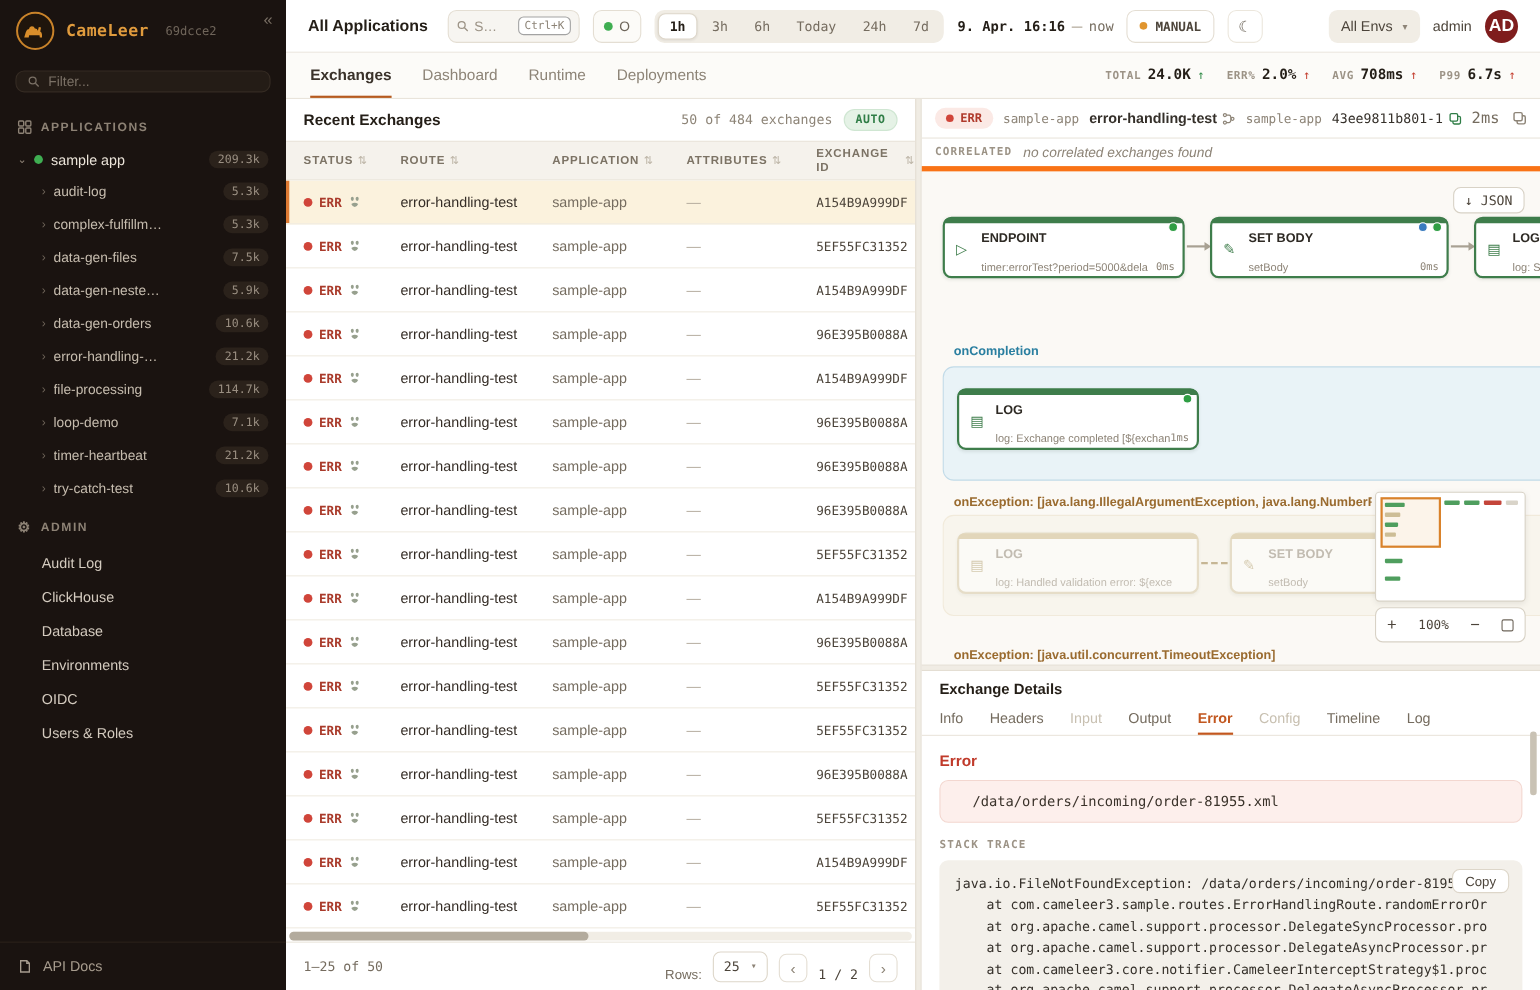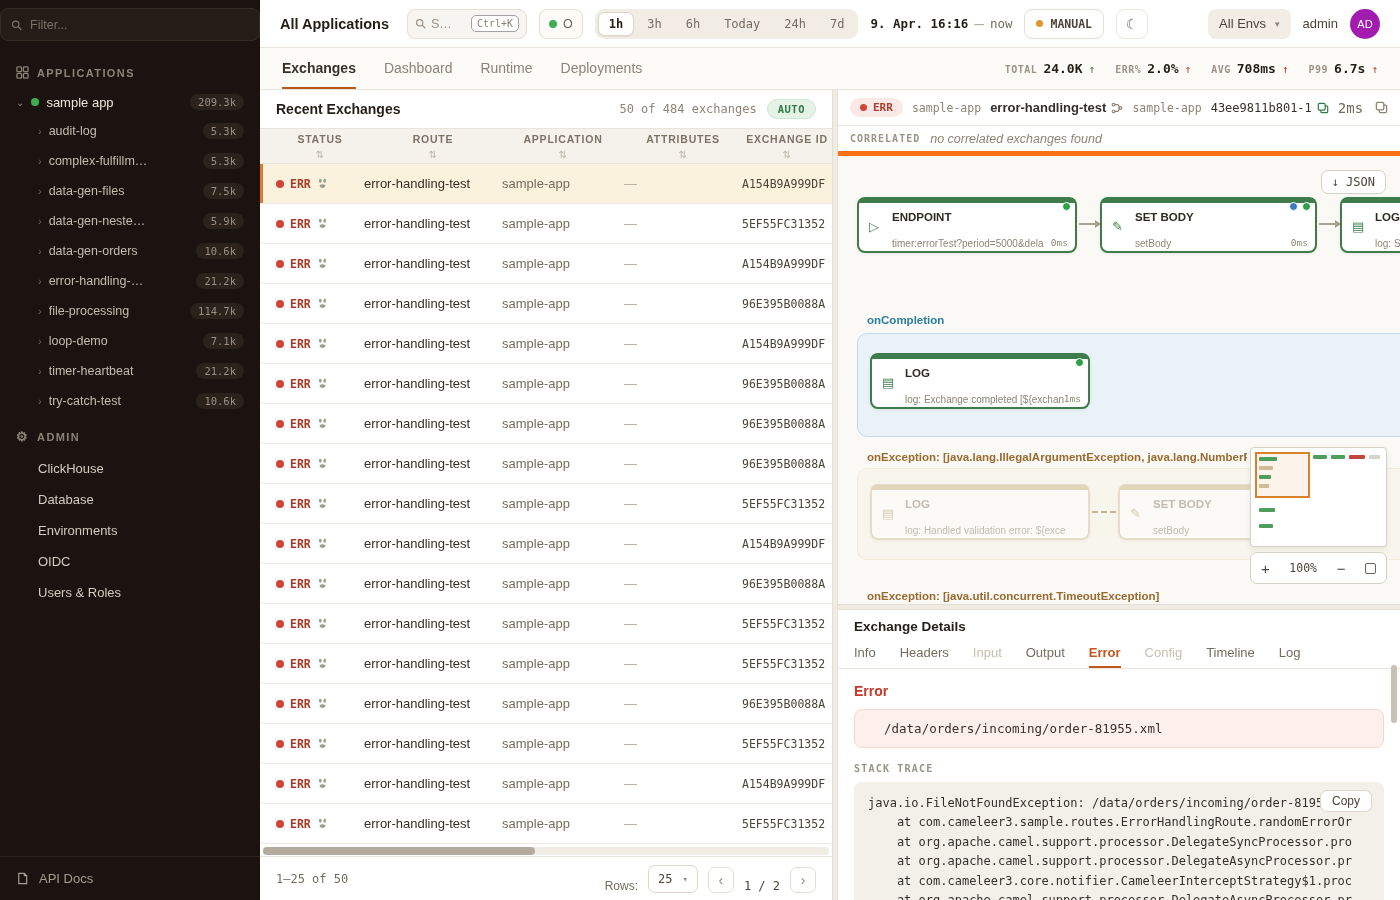--- a/index.html
+++ b/index.html
@@ -7,21 +7,21 @@
   body { font-family: "Liberation Sans", sans-serif; background: #fff; color: #2a241d; }
 
   .app { display: flex; width: 1400px; height: 900px; }
 
   
   .sidebar { width: 260px; background: #1a1310; color: #cdc4b8; display: flex; flex-direction: column; flex: none; }
   .sb-head { display: flex; align-items: center; gap: 10px; padding: 10px 14px; position: relative; }
   .sb-title { font-family: "DejaVu Sans Mono", monospace; font-size: 15px; font-weight: bold; color: #e09b3d; letter-spacing: .4px; }
   .sb-version { font-family: "DejaVu Sans Mono", monospace; font-size: 11px; color: #6f655a; margin-left: 5px; }
   .sb-collapse { position: absolute; right: 12px; top: 10px; color: #7a7065; font-size: 15px; cursor: pointer; }
-  .sb-filter { margin: 8px 0 12px; background: #241c16; border: 1px solid #352b23; border-radius: 8px; height: 33px; display: flex; align-items: center; gap: 8px; padding: 0 10px; color: #7a7065; }
+  .sb-filter { margin: 8px 14px 12px; background: #241c16; border: 1px solid #352b23; border-radius: 8px; height: 20px; display: flex; align-items: center; gap: 8px; padding: 0 10px; color: #7a7065; }
   .sb-filter input { background: transparent; border: 0; outline: 0; color: #b9afa1; font-size: 12.5px; width: 100%; font-family: "Liberation Sans", sans-serif; }
   .sb-filter input::placeholder { color: #7a7065; }
   .sb-section-h { display: flex; align-items: center; gap: 8px; padding: 13px 16px 9px; color: #8d8275; font-size: 11px; font-weight: bold; letter-spacing: 1.4px; }
   .sb-app { display: flex; align-items: center; gap: 7px; padding: 6px 16px; font-size: 13px; color: #ece5da; cursor: pointer; }
   .sb-app-chev { color: #8d8275; font-size: 10px; }
   .dot-green { width: 8px; height: 8px; border-radius: 50%; background: #3fae52; flex: none; }
   .sb-app-name { flex: 1; }
   .sb-badge { background: #2b221b; color: #9a8f82; font-family: "DejaVu Sans Mono", monospace; font-size: 10.5px; padding: 2px 8px; border-radius: 9px; }
   .sb-route { display: flex; align-items: center; gap: 7px; padding: 7px 16px 7px 38px; font-size: 12.5px; color: #c6bcae; cursor: pointer; }
   .sb-chev { color: #6f655a; font-size: 11px; }
@@ -46,21 +46,21 @@
   .tb-date { display: flex; align-items: center; gap: 6px; font-family: "DejaVu Sans Mono", monospace; white-space: nowrap; }
   .tb-date .from { font-size: 12.5px; font-weight: bold; color: #241e17; }
   .tb-date .sep { color: #b4ab9d; }
   .tb-date .to { font-size: 12.5px; color: #756c5f; }
   .tb-manual { height: 30px; border: 1px solid #e4ded3; border-radius: 8px; padding: 0 11px; display: flex; gap: 7px; align-items: center; font-family: "DejaVu Sans Mono", monospace; font-size: 11.5px; font-weight: bold; color: #4c443a; background: #fff; cursor: pointer; }
   .dot-amber { width: 7px; height: 7px; border-radius: 50%; background: #e0952f; }
   .tb-theme { width: 32px; height: 30px; border: 1px solid #ece7dd; border-radius: 8px; background: #fff; color: #6d655a; font-size: 14px; display: flex; align-items: center; justify-content: center; cursor: pointer; }
   .tb-env { height: 30px; background: #f1ede5; border-radius: 8px; padding: 0 11px; display: flex; gap: 9px; align-items: center; font-size: 13px; color: #4c443a; margin-left: auto; cursor: pointer; }
   .chev-down { font-size: 9px; color: #8d8477; }
   .tb-user { font-size: 13px; color: #4c443a; }
-  .tb-avatar { width: 30px; height: 30px; border-radius: 50%; background: #a21caf; color: #fff; font-size: 11px; font-weight: normal; display: flex; align-items: center; justify-content: center; cursor: pointer; }
+  .tb-avatar { width: 30px; height: 30px; border-radius: 50%; background: #7f1d1d; color: #fff; font-size: 16px; font-weight: bold; display: flex; align-items: center; justify-content: center; cursor: pointer; }
 
   
   .tabbar { height: 42px; background: #fcfbf8; border-bottom: 1px solid #e9e4db; display: flex; align-items: stretch; padding: 0 22px; gap: 28px; flex: none; }
   .tab { font-size: 14px; color: #8d8477; display: flex; align-items: center; border-bottom: 2px solid transparent; cursor: pointer; }
   .tab.active { color: #3a322a; font-weight: bold; border-bottom-color: #b55a1f; }
   .stats { margin-left: auto; display: flex; gap: 20px; align-items: center; }
   .stat { display: flex; gap: 6px; align-items: baseline; font-family: "DejaVu Sans Mono", monospace; }
   .stat-label { font-size: 10px; color: #9c9386; font-weight: bold; letter-spacing: .5px; }
   .stat-value { font-size: 13px; font-weight: bold; color: #241e17; }
   .stat-arrow { font-size: 11px; }
@@ -69,21 +69,21 @@
 
   .content { flex: 1; display: flex; min-height: 0; }
 
   
   .exchanges { width: 572px; background: #fff; display: flex; flex-direction: column; flex: none; min-height: 0; }
   .ex-head { height: 38px; display: flex; align-items: center; padding: 0 16px; gap: 10px; flex: none; }
   .ex-title { font-size: 14px; font-weight: bold; color: #241e17; }
   .ex-count { margin-left: auto; font-family: "DejaVu Sans Mono", monospace; font-size: 12px; color: #8d8477; }
   .auto-pill { background: #e5f2e6; border: 1px solid #cfe6d2; color: #2f7d46; font-family: "DejaVu Sans Mono", monospace; font-size: 10.5px; font-weight: bold; padding: 3px 10px; border-radius: 10px; letter-spacing: .5px; }
   .thead { display: grid; grid-template-columns: 88px 138px 122px 118px 1fr; background: #f5f2ec; border-top: 1px solid #eae5dc; border-bottom: 1px solid #eae5dc; height: 36px; align-items: center; padding-left: 16px; flex: none; }
-  .th { font-size: 10.5px; font-weight: bold; color: #7c7365; letter-spacing: .8px; display: flex; gap: 4px; align-items: center; cursor: pointer; flex-direction: column; }
+  .th { font-size: 10.5px; font-weight: bold; color: #7c7365; letter-spacing: .8px; display: flex; gap: 4px; align-items: center; cursor: pointer; }
   .th .sort { color: #bdb5a7; font-size: 10px; font-weight: normal; }
   .rows { flex: 1; overflow: hidden; }
   .row { display: grid; grid-template-columns: 88px 138px 122px 118px 1fr; height: 40px; align-items: center; padding-left: 16px; border-bottom: 1px solid #f0ebe2; font-size: 13px; cursor: pointer; }
   .row.selected { background: #fbf2dd; box-shadow: inset 3px 0 0 #dd7a33; }
   .status-cell { display: flex; gap: 6px; align-items: center; }
   .err-dot { width: 8px; height: 8px; border-radius: 50%; background: #d0453a; }
   .err-text { font-family: "DejaVu Sans Mono", monospace; font-size: 11.5px; font-weight: bold; color: #a93a2a; }
   .route-cell { color: #352d26; white-space: nowrap; overflow: hidden; }
   .app-cell { color: #756c5f; white-space: nowrap; overflow: hidden; }
   .attr-cell { color: #b4ab9d; }
@@ -167,20 +167,29 @@
   .stack-line { white-space: pre; }
   .copy-btn { position: absolute; top: 8px; right: 12px; background: #fff; border: 1px solid #ddd6c9; border-radius: 7px; padding: 3px 11px; font-size: 12px; color: #4c443a; cursor: pointer; }
   .vscroll { position: absolute; right: 3px; top: 55px; width: 6px; height: 58px; background: #c9c2b4; border-radius: 3px; cursor: grab; }
 </style>
 </head>
 <body>
 
 <div class="app">
 
   <aside class="sidebar">
+    <div class="sb-head">
+      <svg width="36" height="36" viewBox="0 0 36 36">
+        <circle cx="18" cy="18" r="16.5" fill="#1f150c" stroke="#c9832a" stroke-width="1.8"></circle>
+        <path d="M8 24 l1.5-5 q.8-2.6 2.9-2.6 q.5-2.6 2.7-2.6 q2 0 2.6 2.2 q2-.2 2.7 1.9 l.9-3.4 l2 .5 l-.7 3.6 q1.6.7 1.6 2.9 l0 2.5 l-2 0 l-.3-2 l-9.4 0 l-.4 2 z" fill="#d98e2b"></path>
+      </svg>
+      <span class="sb-title">CameLeer</span>
+      <span class="sb-version">69dcce2</span>
+      <span class="sb-collapse">«</span>
+    </div>
 
     <div class="sb-filter">
       <svg width="12" height="12" viewBox="0 0 14 14" fill="none" stroke="currentColor" stroke-width="1.5">
           <circle cx="6" cy="6" r="4"></circle>
           <path d="M9.2 9.2 L13 13"></path>
         </svg>
       <input placeholder="Filter..." style="">
     </div>
 
     <div class="sb-section-h">
@@ -252,20 +261,21 @@
           <span class="sb-badge">10.6k</span>
         </div>
       </div>
 
     <div class="sb-section-h">
       <span style="font-size:13px">⚙</span>
       <span>ADMIN</span>
     </div>
 
     <div id="sb-admin">
+        <div class="sb-admin-item">Audit Log</div>
         <div class="sb-admin-item">ClickHouse</div>
         <div class="sb-admin-item">Database</div>
         <div class="sb-admin-item">Environments</div>
         <div class="sb-admin-item">OIDC</div>
         <div class="sb-admin-item">Users &amp; Roles</div>
       </div>
 
     <div class="sb-foot">
       <svg width="13" height="13" viewBox="0 0 14 14" fill="none" stroke="#a79c8e" stroke-width="1.3">
           <path d="M3 1.5 h6 l2.5 2.5 v8.5 h-8.5 z"></path>

